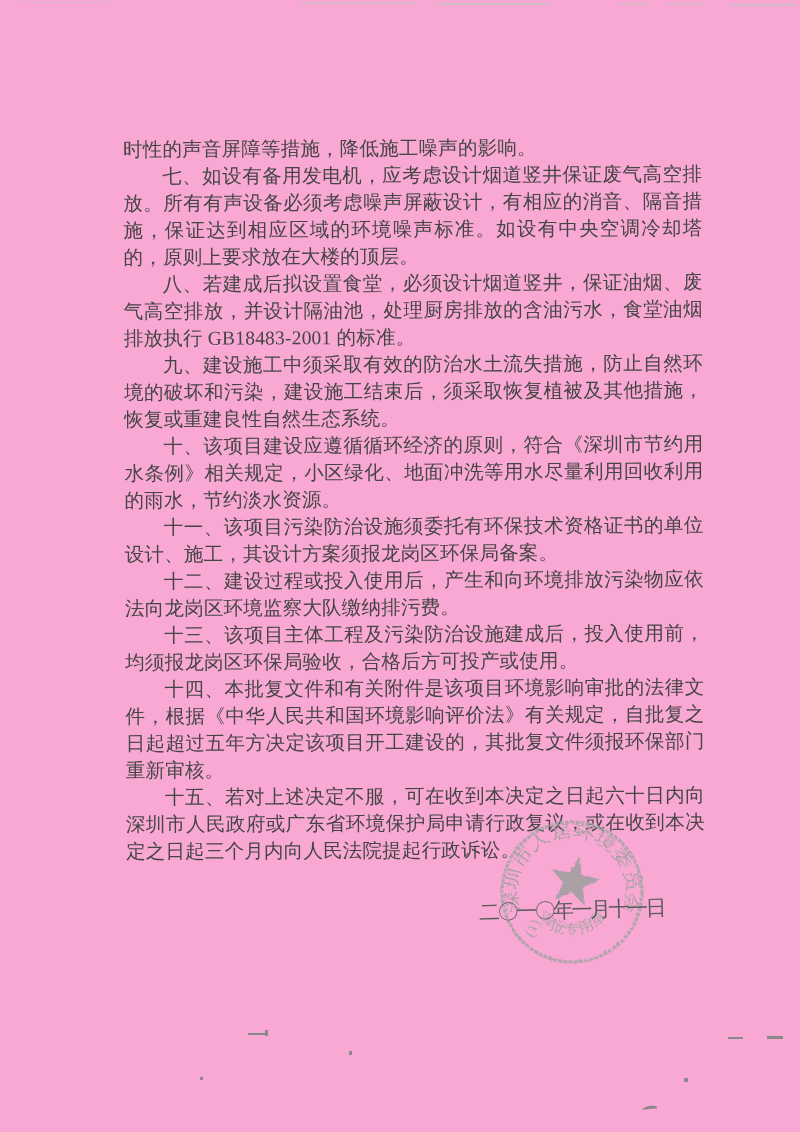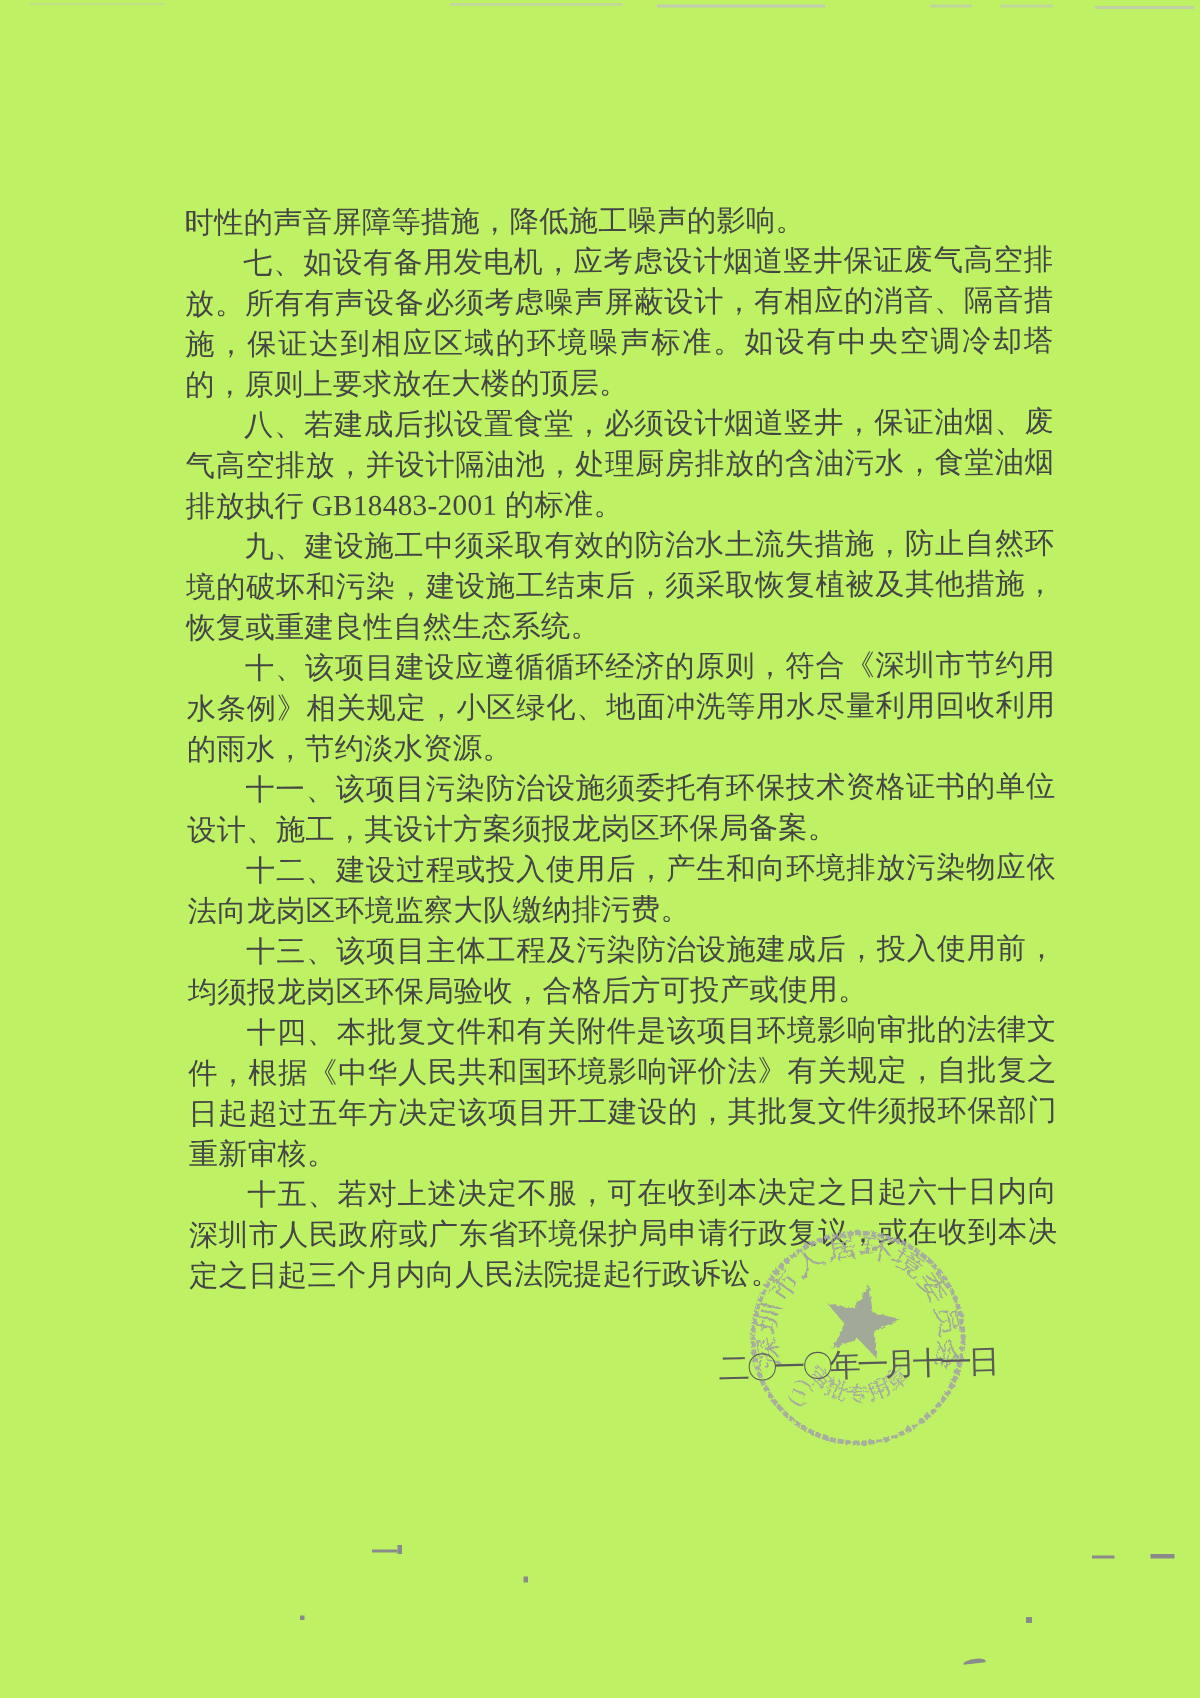--- a/index.html
+++ b/index.html
@@ -4,21 +4,21 @@
 <style>
   html, body {
     margin: 0;
     padding: 0;
     background: #ffffff;
   }
   .page {
     position: relative;
     width: 800px;
     height: 1132px;
-    background: #bef264;
+    background: #f9a8d4;
     overflow: hidden;
     font-family: "Liberation Serif", "DejaVu Serif", serif;
   }
   
   .doc-text {
     position: absolute;
     left: 123px;
     top: 136px;
     width: 579px;
     font-size: 19.5px;

